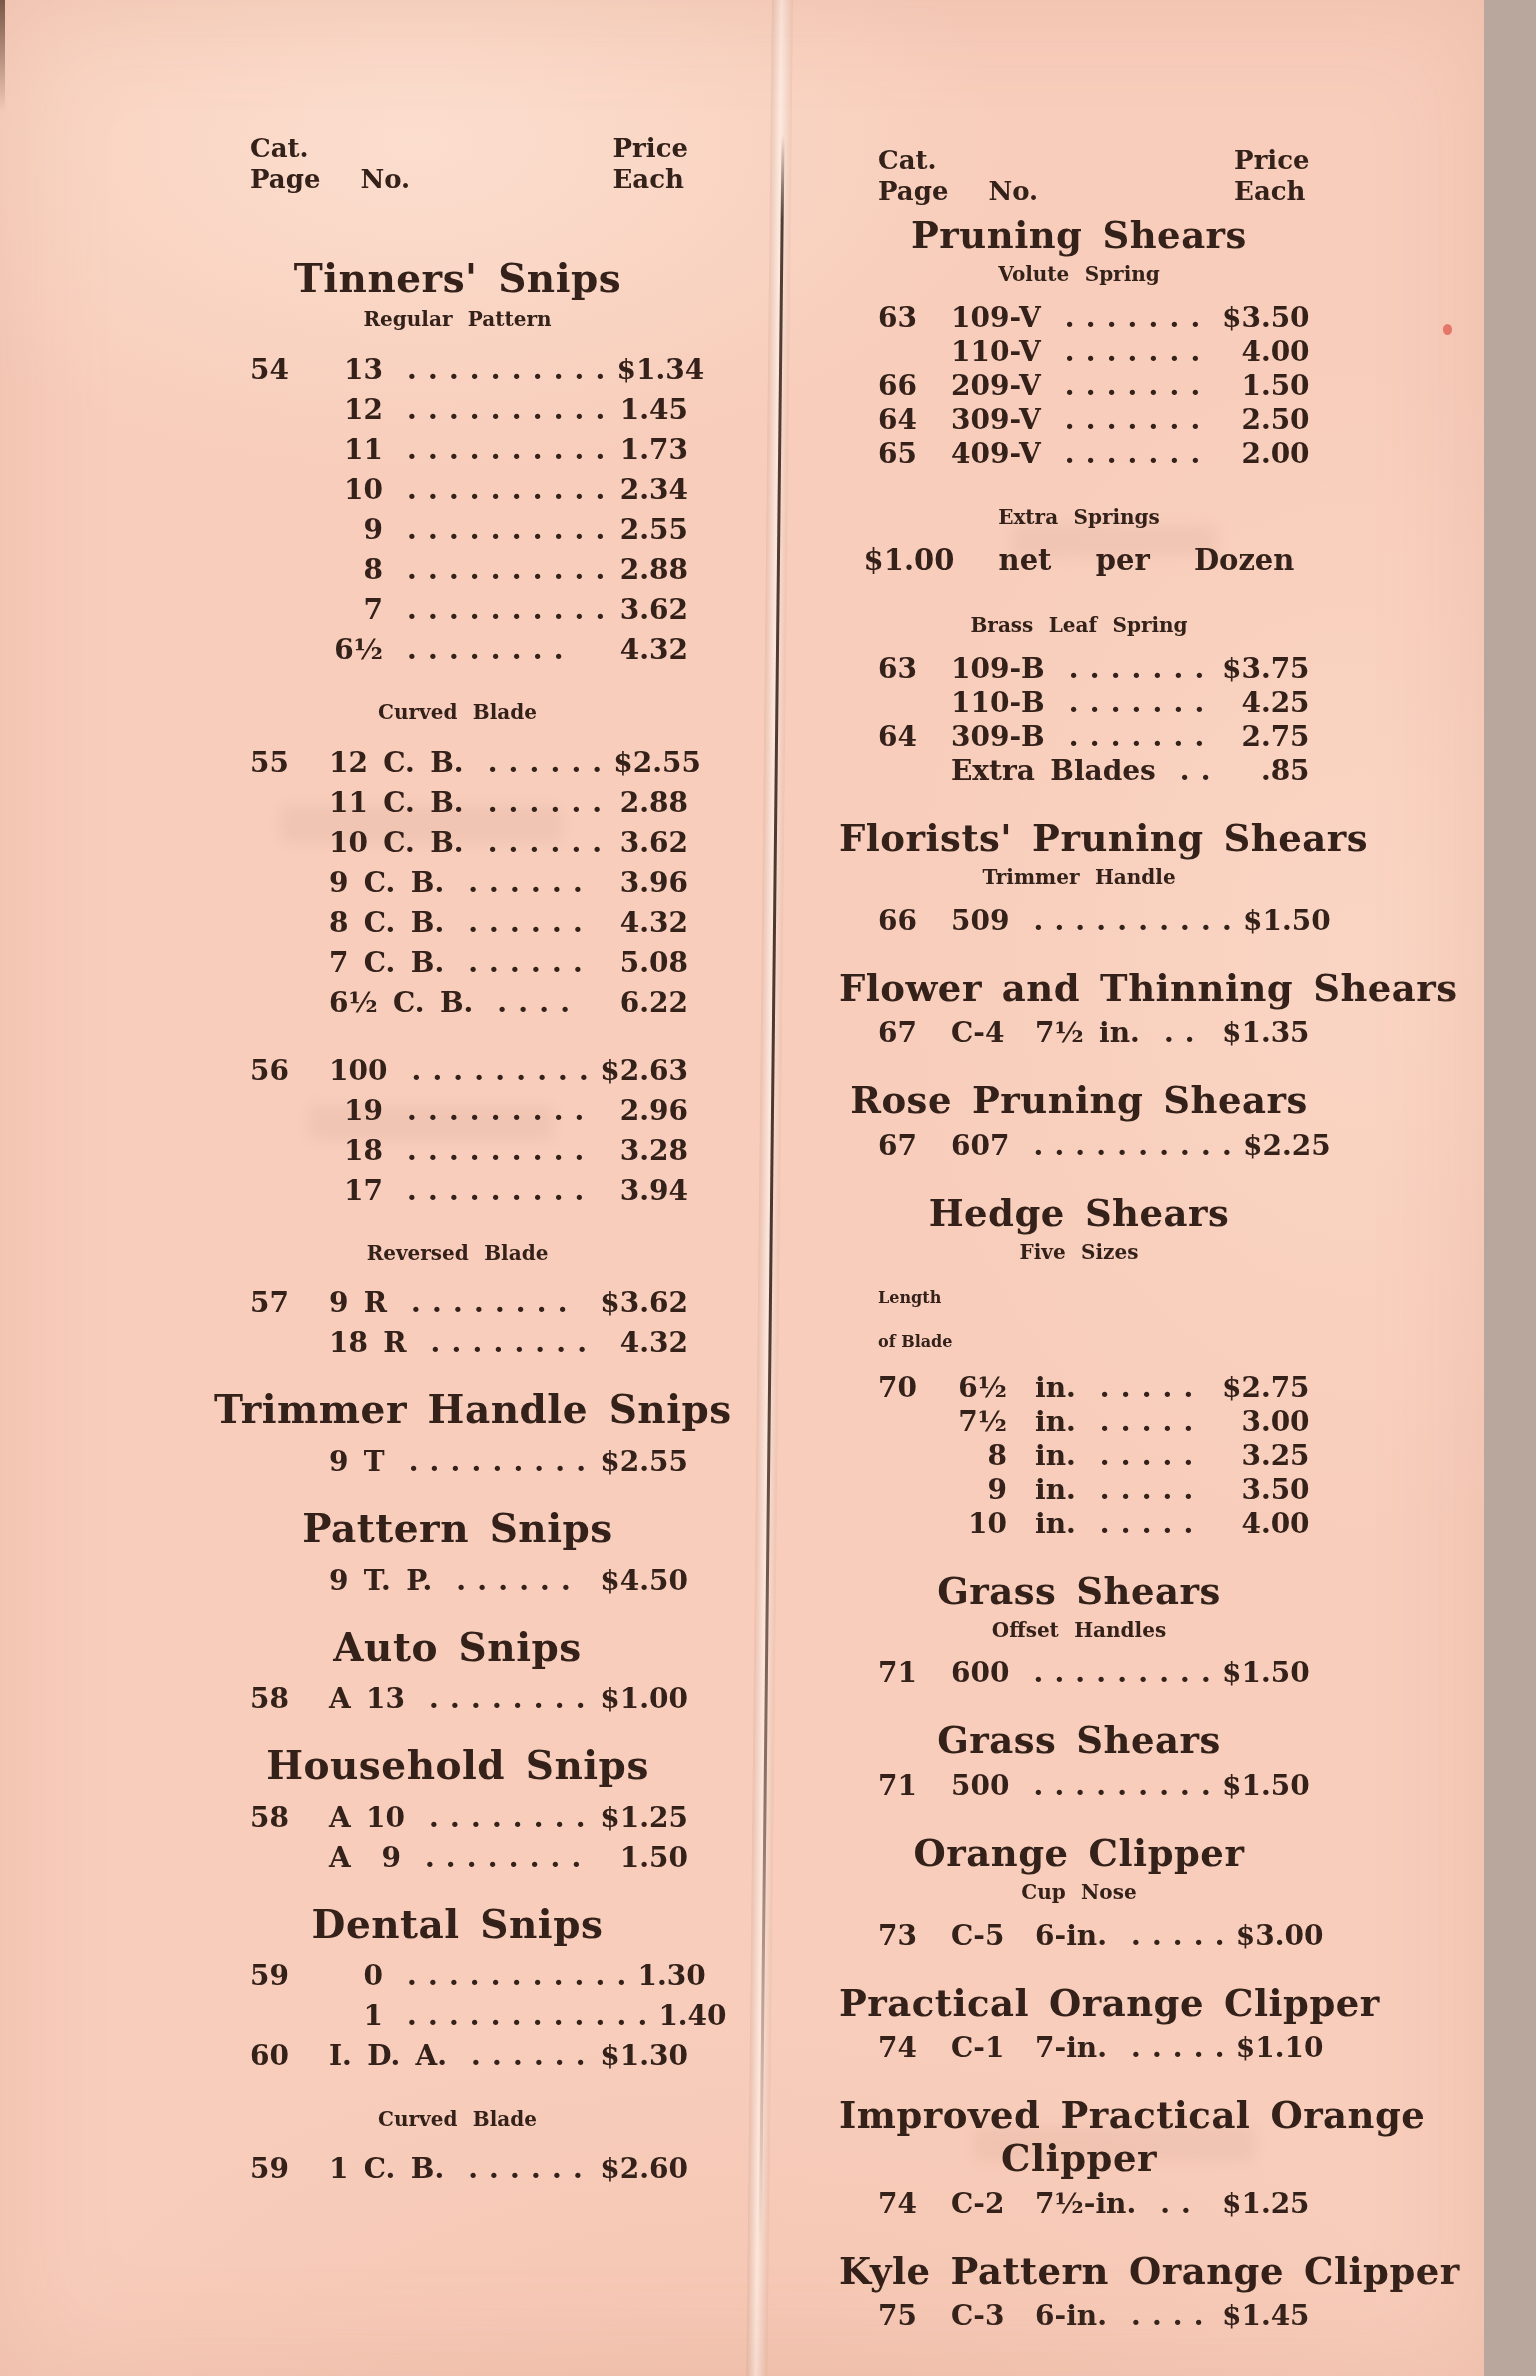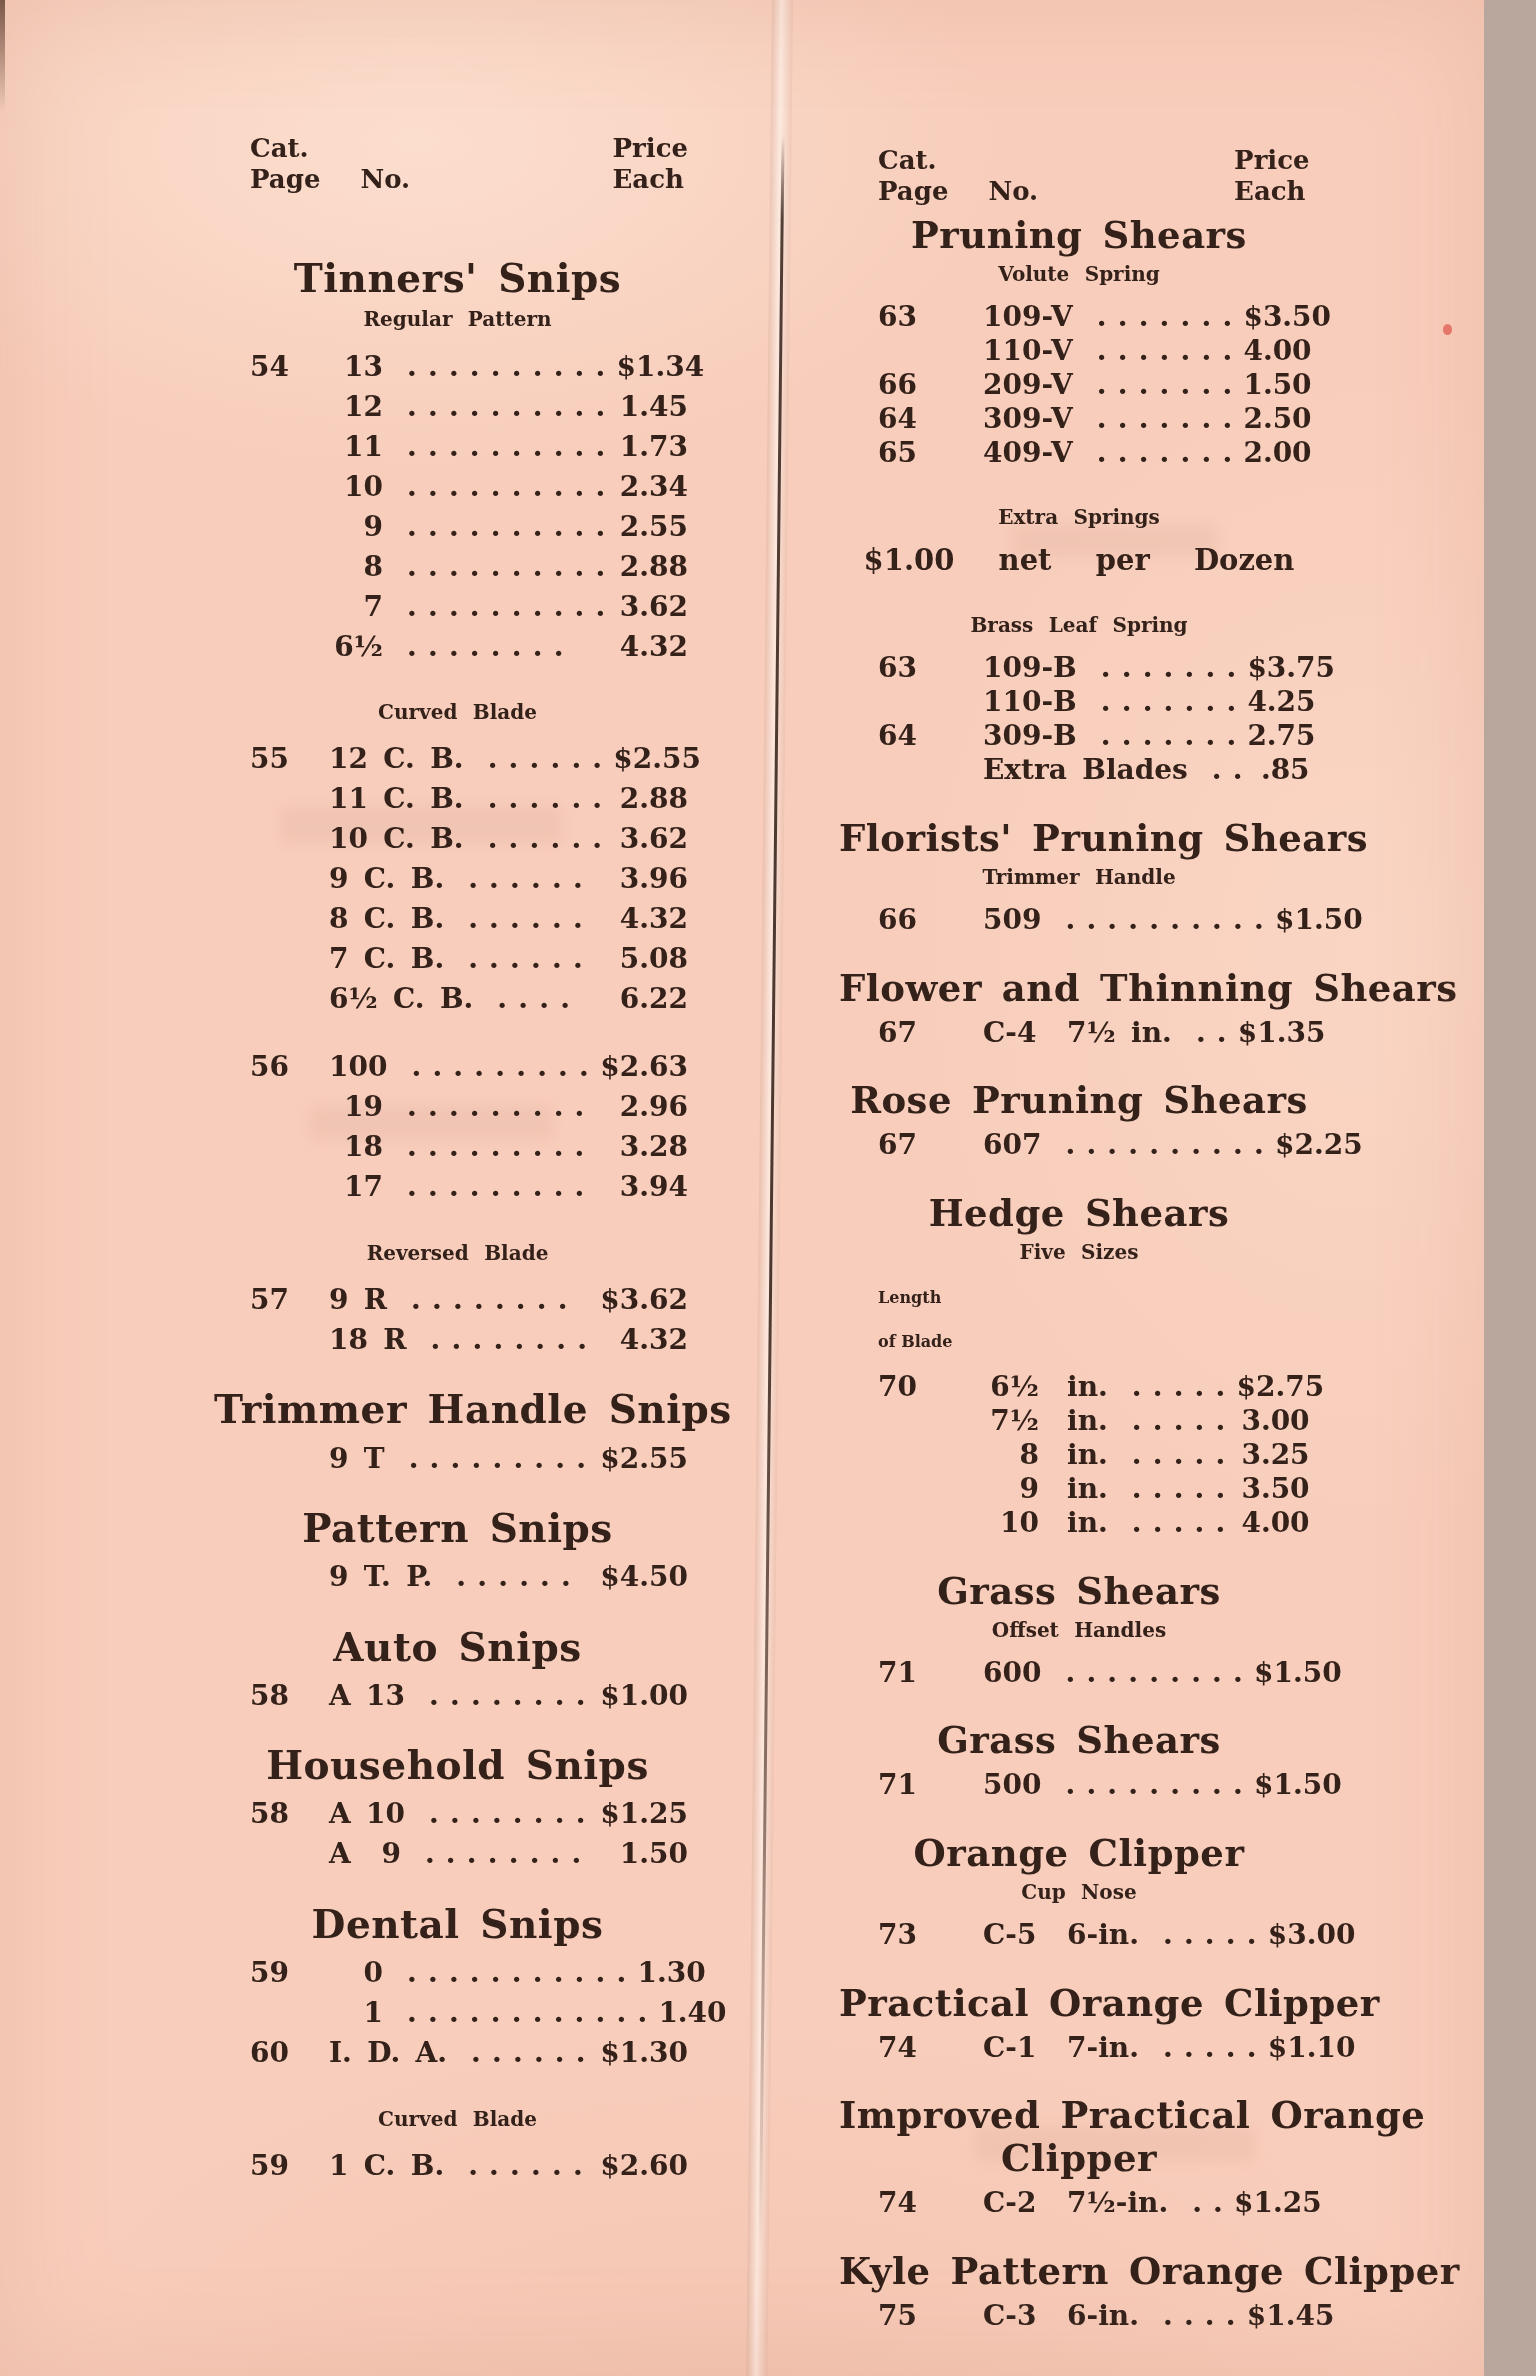--- a/index.html
+++ b/index.html
@@ -53,28 +53,28 @@
   .subtitle { margin:-1.9px 0 0 0; font-size:20px; line-height:41px; font-weight:bold;
     text-align:center; white-space:pre; word-spacing:8.4px; }
   .col-right .subtitle { line-height:39px; }
   .note { font-size:29px; font-weight:bold; text-align:center; white-space:pre;
     word-spacing:12px; line-height:36px; margin-top:5.6px; }
   .lenlabel { font-size:16px; font-weight:bold; line-height:44px; white-space:pre-line;
     padding-left:39px; margin-top:4px; }
 
   .rows { margin-top:5.6px; }
   .rows:empty { display:none; margin:0; }
-  .row { display:flex; align-items:center; font-size:28px; font-weight:bold;
+  .row { display:flex; align-items:flex-end; font-size:28px; font-weight:bold;
     white-space:pre; height:40px; }
   .col-left  .row { padding-left:36px; padding-right:13px; }
   .col-right .row { padding-left:39px; padding-right:9.4px; height:34px; }
   .c-page { flex:none; width:79px; }
   .col-right .c-page { width:73px; }
   .c-no { flex:none; min-width:54px; text-align:right; word-spacing:5.6px; }
-  .col-right .c-no { min-width:56px;margin-left:32px; }
+  .col-right .c-no { min-width:56px; }
   .c-unit { flex:none; margin-left:28px; }
   .c-unit:empty { display:none; }
   .c-dots { flex:none; margin-left:24px; letter-spacing:11.2px; overflow:hidden; }
   .c-price { margin-left:auto; text-align:right; }
 </style>
 </head>
 <body>
 
 <div class="page">
 

